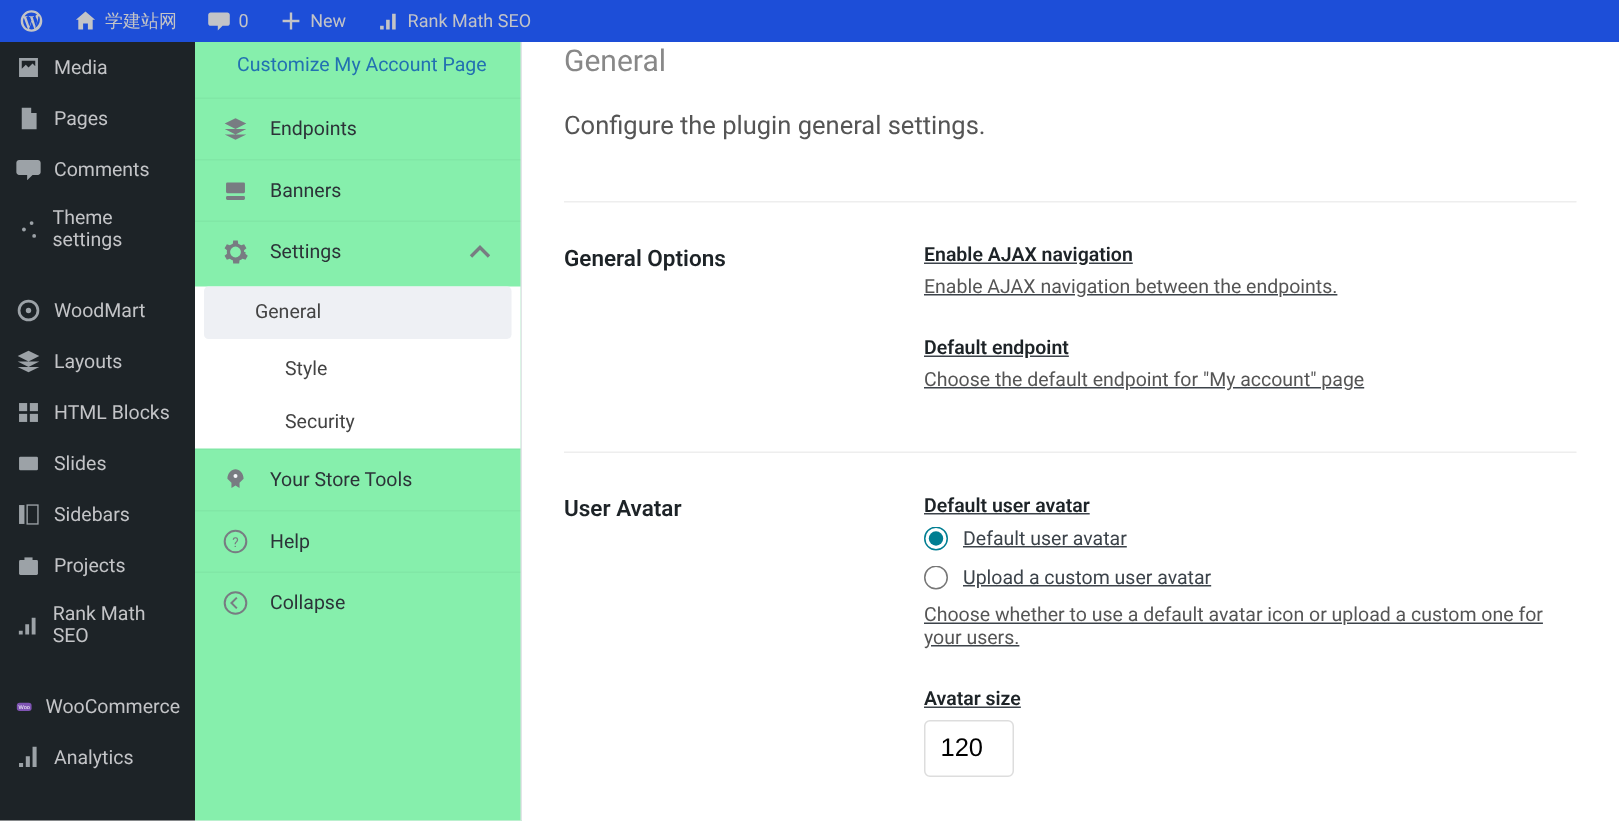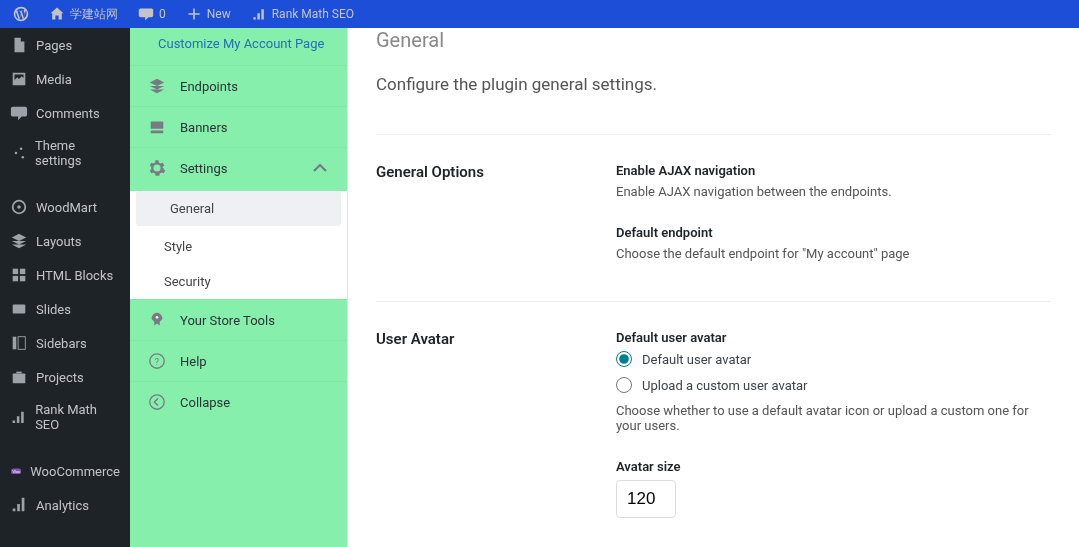--- a/index.html
+++ b/index.html
@@ -18,30 +18,30 @@
 
 
 .submenu-col { position: fixed; top: 0; left: 130px; bottom: 0; width: 218px; background: #86efac; border-right: 1px solid #e2e4e7; padding-top: 28px; font-size: 13px; }
 .submenu-col .top-link { color: #2271b1; padding: 8px 22px 14px 28px; font-size: 13px; cursor: pointer; }
 .submenu-col .nav-item { display: flex; align-items: center; gap: 14px; padding: 11px 18px; cursor: pointer; color: #2c3338; border-top: 1px solid rgba(0,0,0,0.03); }
 .submenu-col .nav-item.expandable { justify-content: space-between; }
 .submenu-col .nav-item .lead { display: flex; align-items: center; gap: 14px; }
 .submenu-col .nav-item svg { width: 18px; height: 18px; fill: #787c82; }
 .submenu-col .chev { width: 12px; height: 12px; fill: #787c82; }
 .submenu-col .sub-sub { background: #fff; }
-.submenu-col .sub-sub .ss-item { padding: 10px 18px 10px 34px; cursor: pointer; color: #444; font-size: 13px; }
+.submenu-col .sub-sub .ss-item { padding: 10px 18px 10px 34px; cursor: pointer; color: #444; font-size: 13px; margin-left: 26px; }
 .submenu-col .sub-sub .ss-item.active { background: #eef0f4; margin: 3px 6px; border-radius: 3px; }
 
 
 .main { position: absolute; top: 28px; left: 348px; right: 0; bottom: 0; background: #fff; overflow-y: auto; padding: 0 28px 30px 28px; }
 .section-title { font-size: 22px; font-weight: 600; color: #1d2327; margin-top: 0; }
 .section-sub { color: #555; margin-top: 6px; font-size: 17px; }
 .opt-row { display: flex; gap: 40px; padding: 28px 0 14px 0; }
 .opt-left { width: 200px; font-size: 15px; font-weight: 600; color: #1d2327; flex-shrink: 0; }
-.opt-right { flex: 1; }
+.opt-right { flex: 1; text-decoration: underline; }
 .opt-block { margin-bottom: 26px; }
 .opt-label { font-weight: 600; font-size: 13px; color: #1d2327; margin-bottom: 6px; }
 .opt-help { color: #555; font-size: 13px; margin-top: 6px; }
 .select-wrap { position: relative; width: 332px; }
 .select-wrap select { width: 100%; padding: 8px 12px; border: 1px solid #ddd; border-radius: 4px; background: #fff; font-size: 13px; color: #2271b1; appearance: none; cursor: pointer; }
 .select-wrap .caret { position: absolute; right: 10px; top: 50%; transform: translateY(-50%); width: 12px; height: 12px; fill: #888; pointer-events: none; }
 .radio-row { display: flex; align-items: center; gap: 10px; margin-bottom: 10px; font-size: 13px; }
 .radio-row input { width: 16px; height: 16px; accent-color: #007e92; }
 .num-input { width: 60px; padding: 8px 10px; border: 1px solid #ddd; border-radius: 4px; font-size: 17px; }
 
@@ -91,29 +91,29 @@
           <path d="M3 14h3v3H3zm5-5h3v8H8zm5-5h3v13h-3z"></path>
         </svg>
       </span>
       <span>Rank Math SEO</span>
     </span>
 </div>
 
 <div class="adminmenu" id="adminmenu">
     <div class="mi">
       <svg viewBox="0 0 20 20">
+        <path d="M3 3h14v14H3zm2 2v6l3-3 2 2 3-3 2 2V5z"></path>
+      </svg>
+      <span>Media</span>
+    </div>
+    <div class="mi">
+      <svg viewBox="0 0 20 20">
         <path d="M5 2h7l4 4v12H5zM12 2v4h4"></path>
       </svg>
       <span>Pages</span>
-    </div>
-    <div class="mi">
-      <svg viewBox="0 0 20 20">
-        <path d="M3 3h14v14H3zm2 2v6l3-3 2 2 3-3 2 2V5z"></path>
-      </svg>
-      <span>Media</span>
     </div>
     <div class="mi">
       <svg viewBox="0 0 20 20">
         <path d="M3 3h14c1 0 2 1 2 2v7c0 1-1 2-2 2h-4l-4 4v-4H3c-1 0-2-1-2-2V5c0-1 1-2 2-2z"></path>
       </svg>
       <span>Comments</span>
     </div>
     <div class="mi">
       <svg viewBox="0 0 20 20">
         <path d="M3 5h10M15 5h2M3 10h4M9 10h8M3 15h12M17 15h0"></path>

